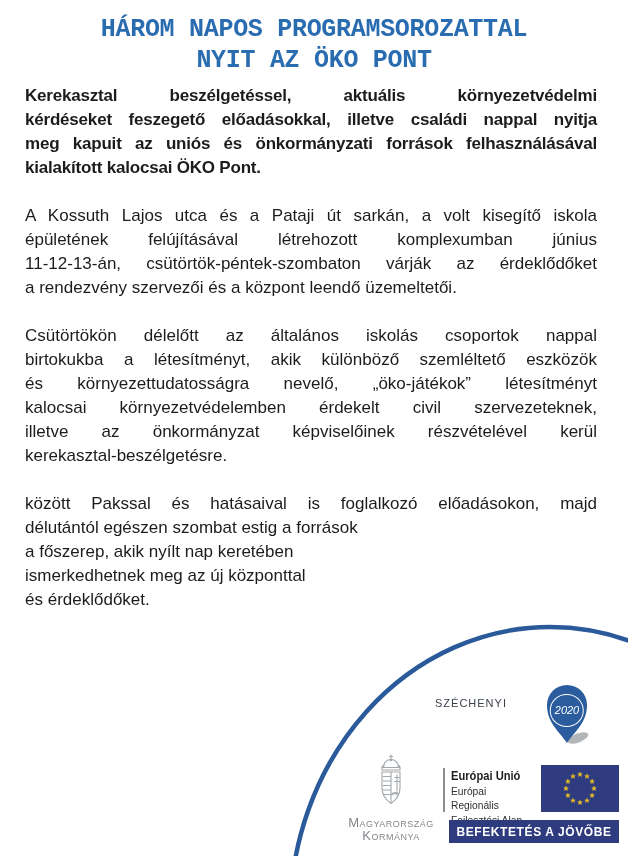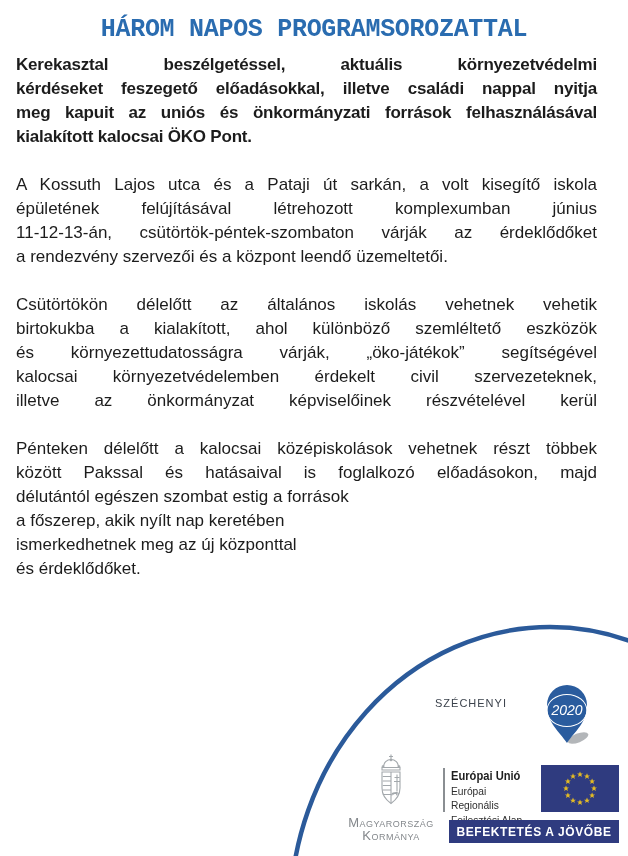--- a/index.html
+++ b/index.html
@@ -7,37 +7,37 @@
   body { width:628px; height:856px; overflow:hidden; font-family:"Liberation Sans", sans-serif; }
   #page { position:relative; width:628px; height:856px; background:#fff; }
 
   
   .title { margin:14px 40px 0; text-align:center; font-weight:bold;
            font-size:25px; line-height:31px; color:var(--title_blue,#2a6cb0);
            letter-spacing:-0.3px; position:relative; z-index:2; }
   .title span { display:block;font-family:Liberation Mono, monospace; }
 
   
-  .article { margin:8px 31px 0 16px; position:relative; z-index:2;
+  .article { margin:8px 31px 0 25px; position:relative; z-index:2;
              color:var(--text,#1c1c1c); font-size:17px; }
   .para { margin-bottom:24px; }
   .para.bold { font-weight:bold; letter-spacing:-0.2px; }
   .line { line-height:24px; white-space:normal; }
   .line.just { text-align:justify; text-align-last:justify; }
 
   
   .arc-svg { position:absolute; left:0; top:0; z-index:1; pointer-events:none; }
 
   
   .szechenyi { position:absolute; left:435px; top:668px; width:175px; height:66px; z-index:2; }
   .wordmark { position:absolute; left:0; top:15px; font-weight:normal; font-size:11px;
               letter-spacing:1px; color:var(--wordmark_gray,#3b424c); }
   .pin-wrap { position:absolute; left:109px; top:0; width:46px; height:64px; }
   .pin-year { position:absolute; left:50%; top:12px; transform:translateX(-50%);
-              color:#fff; font-size:14px; font-style:italic; border:1px solid #fff;
+              color:#fff; font-size:11px; font-style:italic; border:1px solid #fff;
               border-radius:50%; padding:8px 4px; line-height:15px; white-space:nowrap; }
 
   
   .gov { position:absolute; left:346px; top:740px; width:90px; text-align:center; z-index:2; }
   .gov-name { font-family:Liberation Sans, sans-serif; font-variant:small-caps;
               font-size:13px; line-height:13px; color:var(--gov_gray,#84888c);
               letter-spacing:0.5px;text-align:center; }
   .gov svg { display:block; margin:0 auto 4px; }
 
   
@@ -57,44 +57,45 @@
 <body>
 
 <div id="page">
 
   <svg class="arc-svg" width="628" height="856" viewBox="0 0 628 856">
     <ellipse cx="550" cy="903" rx="260" ry="290" fill="none" stroke="var(--arc_blue,#2b5a9a)" stroke-width="4.5"></ellipse>
   </svg>
 
   <h1 class="title">
     <span>HÁROM NAPOS PROGRAMSOROZATTAL</span>
+    <span>NYIT AZ ÖKO PONT</span>
   </h1>
 
   <div class="article">
       <div class="para bold">
         <div class="line just">Kerekasztal beszélgetéssel, aktuális környezetvédelmi</div>
         <div class="line just">kérdéseket feszegető előadásokkal, illetve családi nappal nyitja</div>
         <div class="line just">meg kapuit az uniós és önkormányzati források felhasználásával</div>
         <div class="line">kialakított kalocsai ÖKO Pont.</div>
       </div>
       <div class="para">
         <div class="line just">A Kossuth Lajos utca és a Pataji út sarkán, a volt kisegítő iskola</div>
         <div class="line just">épületének felújításával létrehozott komplexumban június</div>
         <div class="line just">11-12-13-án, csütörtök-péntek-szombaton várják az érdeklődőket</div>
         <div class="line">a rendezvény szervezői és a központ leendő üzemeltetői.</div>
       </div>
       <div class="para">
-        <div class="line just">Csütörtökön délelőtt az általános iskolás vehetnek vehetik</div>
-        <div class="line just">birtokukba a kialakított, ahol különböző szemléltető eszközök</div>
-        <div class="line just">és környezettudatosságra várják, „öko-játékok” segítségével</div>
+        <div class="line just">Csütörtökön délelőtt az általános iskolás csoportok nappal</div>
+        <div class="line just">birtokukba a létesítményt, akik különböző szemléltető eszközök</div>
+        <div class="line just">és környezettudatosságra nevelő, „öko-játékok” létesítményt</div>
         <div class="line just">kalocsai környezetvédelemben érdekelt civil szervezeteknek,</div>
         <div class="line just">illetve az önkormányzat képviselőinek részvételével kerül</div>
+        <div class="line">kerekasztal-beszélgetésre.</div>
       </div>
       <div class="para">
-        <div class="line just">Pénteken délelőtt a kalocsai középiskolások vehetnek részt többek</div>
         <div class="line just">között Pakssal és hatásaival is foglalkozó előadásokon, majd</div>
         <div class="line">délutántól egészen szombat estig a források</div>
         <div class="line">a főszerep, akik nyílt nap keretében</div>
         <div class="line">ismerkedhetnek meg az új központtal</div>
         <div class="line">és érdeklődőket.</div>
       </div>
     </div>
 
   <div class="szechenyi">
     <span class="wordmark">SZÉCHENYI</span>

